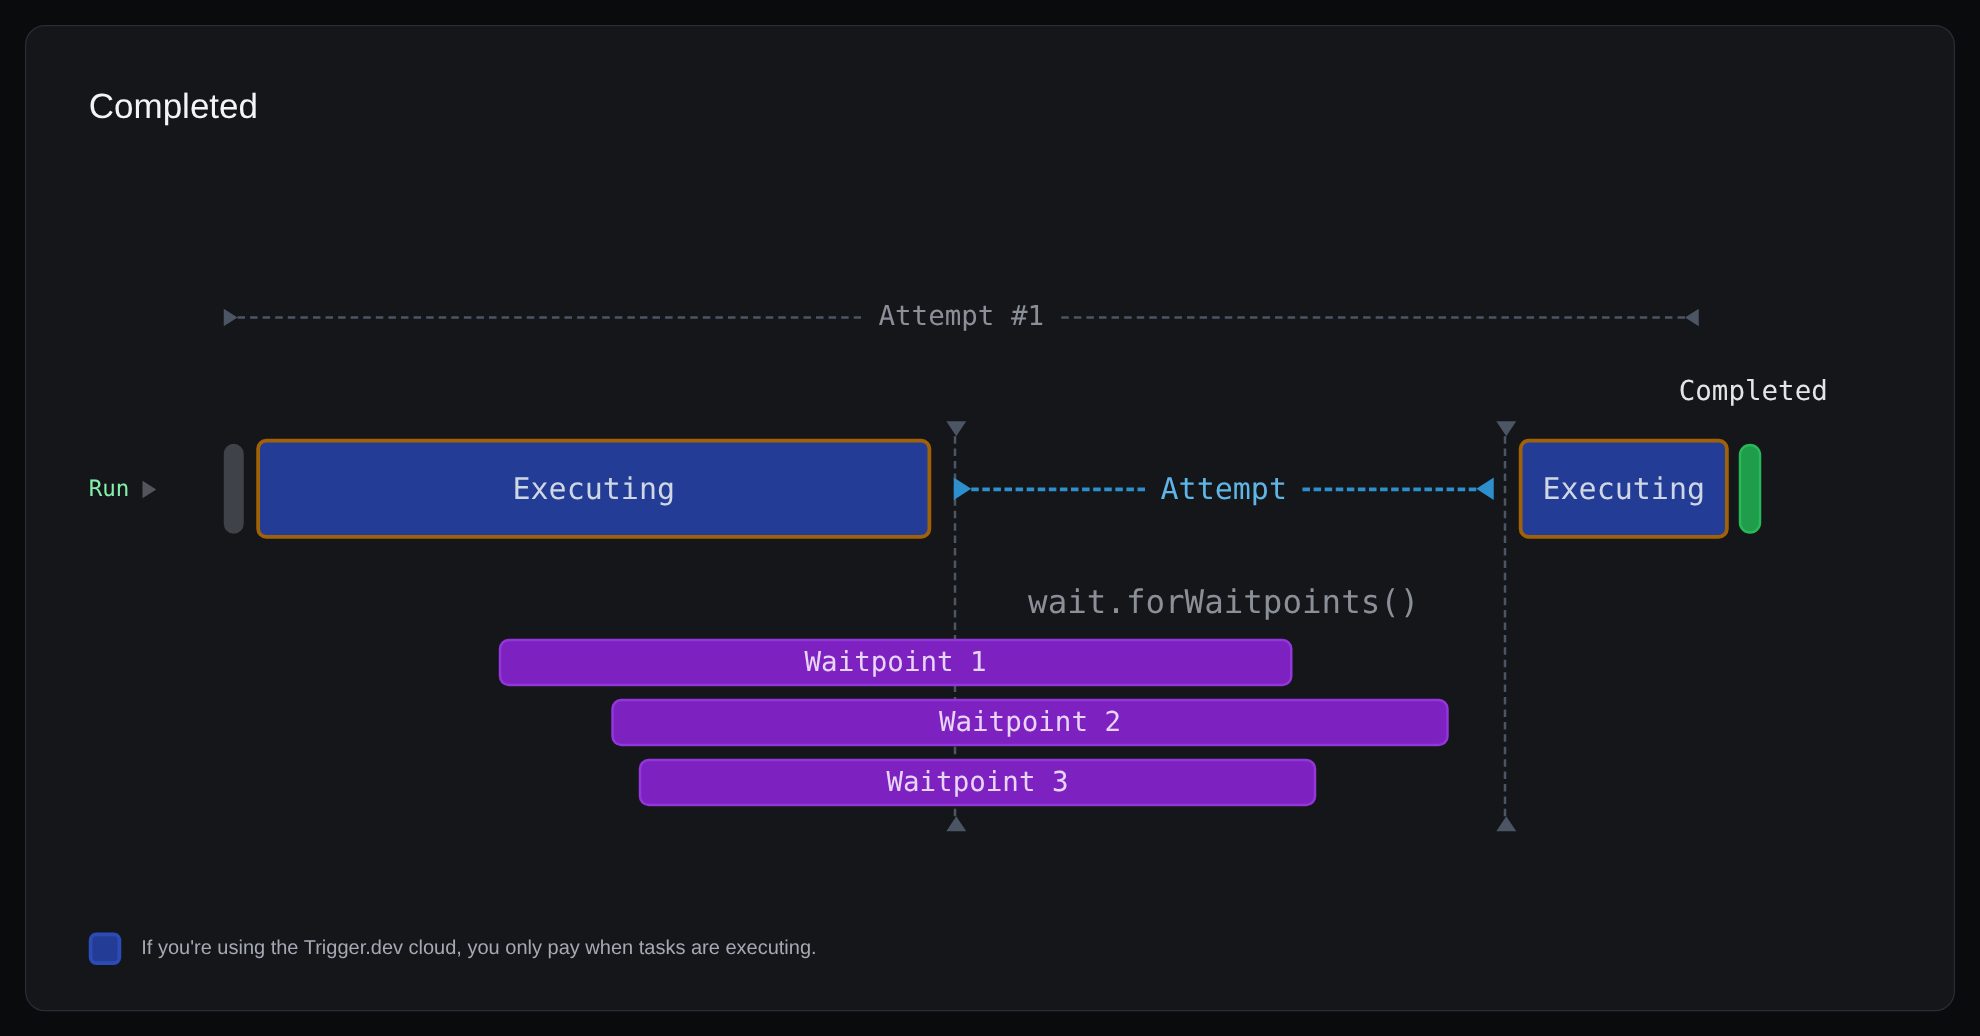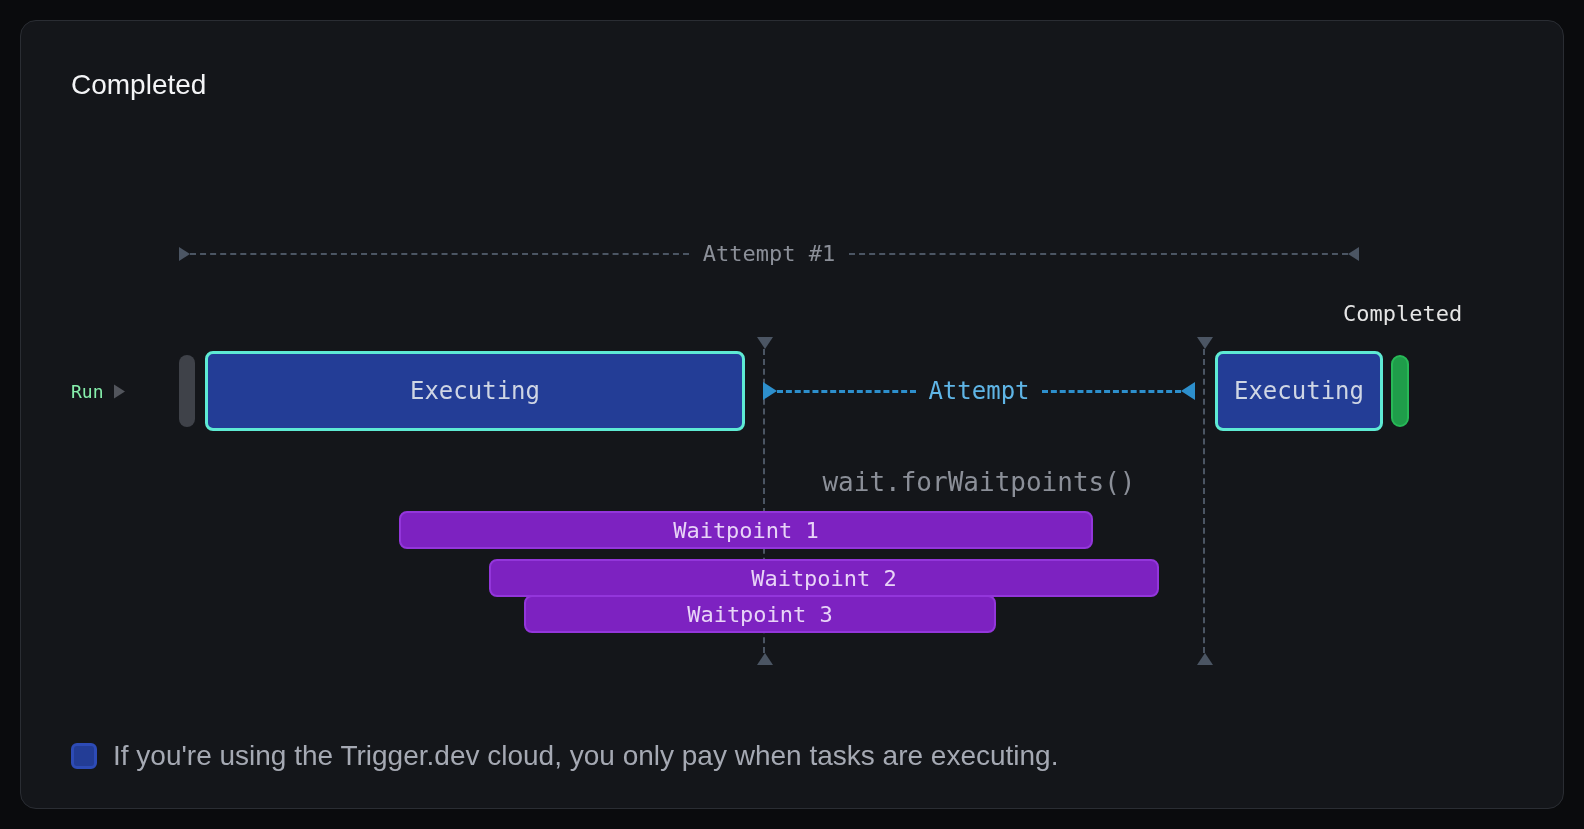--- a/index.html
+++ b/index.html
@@ -83,21 +83,21 @@
   left: 108px;
   top: 4px;
   bottom: 4px;
   width: 16px;
   background: #3f4249;
   border-radius: 8px;
 }
 .exec-bar {
   position: absolute;
   background: #233d96;
-  border: 3px solid #5eead4;
+  border: 3px solid #a16207;
   border-radius: 8px;
   display: flex;
   align-items: center;
   justify-content: center;
   font-size: 24px;
   color: #cfd6e4;
 }
 .exec1 { left: 134px; width: 540px; top: 0; bottom: 0; }
 .exec2 { left: 1144px; width: 168px; top: 0; bottom: 0; }
 
@@ -149,23 +149,23 @@
   height: 38px;
   background: #7d22c1;
   border: 2px solid #9336db;
   border-radius: 8px;
   display: flex;
   align-items: center;
   justify-content: center;
   font-size: 22px;
   color: #e8d4f7;
 }
-.wp1 { top: 350px; left: 328px; width: 694px; }
+.wp1 { top: 350px; left: 328px; width: 635px; }
 .wp2 { top: 398px; left: 418px; width: 670px; }
-.wp3 { top: 434px; left: 440px; width: 472px; margin-left: 13px; }
+.wp3 { top: 446px; left: 440px; width: 542px; }
 
 
 .vline {
   position: absolute;
   width: 0;
   border-left: 2px dashed #4b5563;
 }
 .vline1 { left: 692px;  top: 178px; height: 324px; }
 .vline2 { left: 1132px; top: 178px; height: 324px; }
 .tri-up, .tri-down {
@@ -176,21 +176,21 @@
   border-right: 8px solid transparent;
 }
 .tri-down { bottom: -2px; border-top: 12px solid #4b5563; }
 .tri-up   { bottom: -2px; border-bottom: 12px solid #4b5563; }
 
 
 .note {
   display: flex;
   align-items: center;
   gap: 16px;
-  font-size: 28px;
+  font-size: 16px;
   color: #a5a9b3;
 }
 .note-swatch {
   width: 26px;
   height: 26px;
   background: #233d96;
   border: 3px solid #2d4bb6;
   border-radius: 6px;
   flex-shrink: 0;
 }

